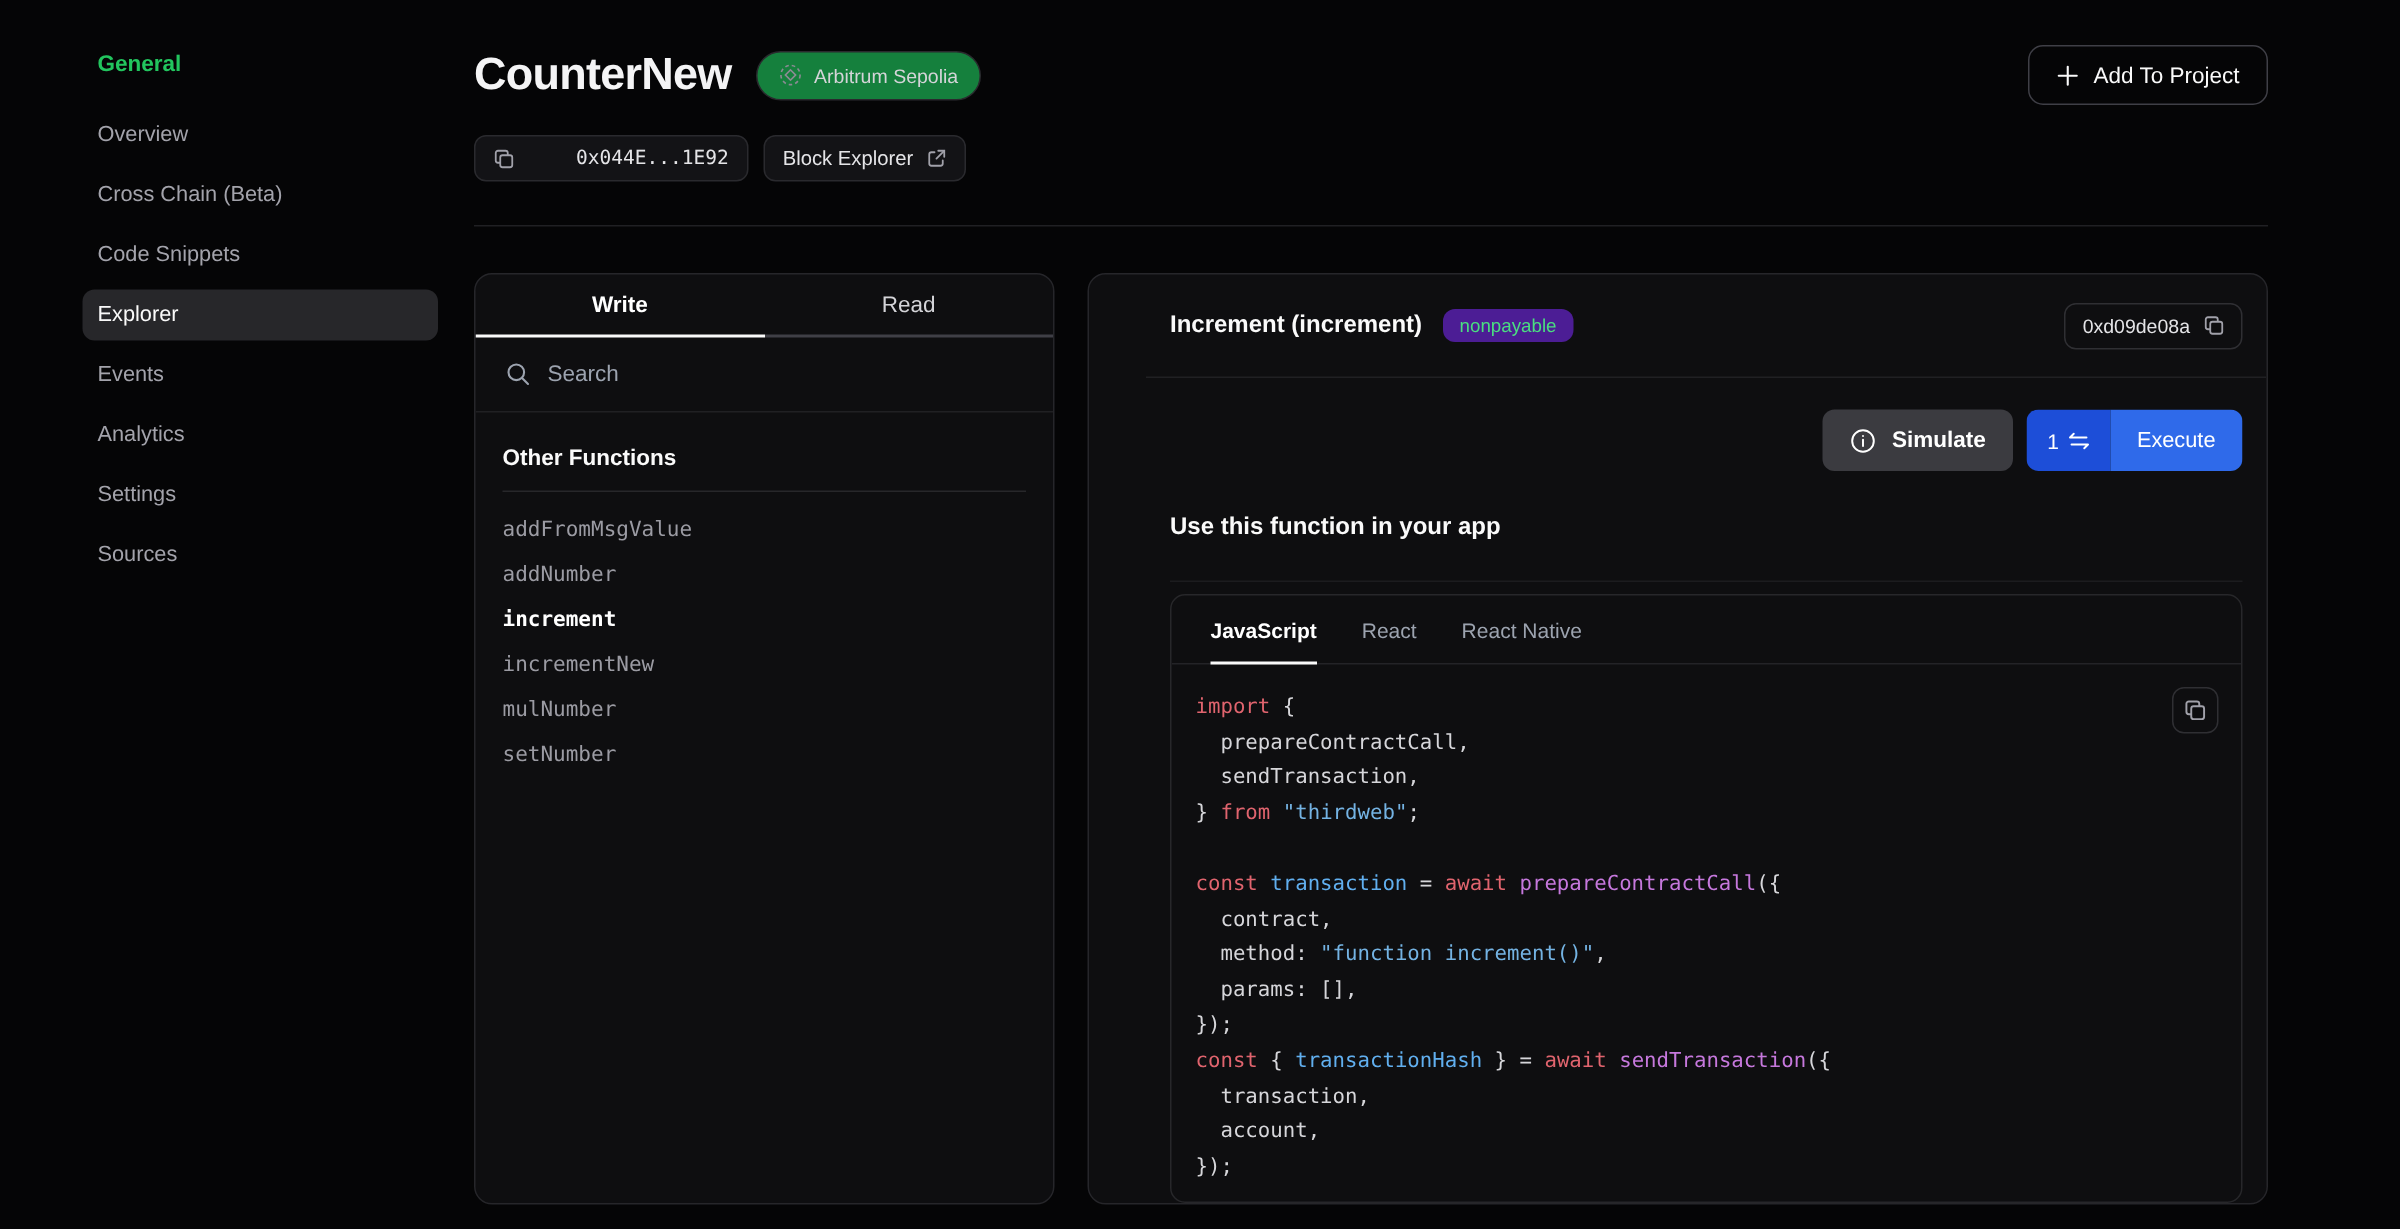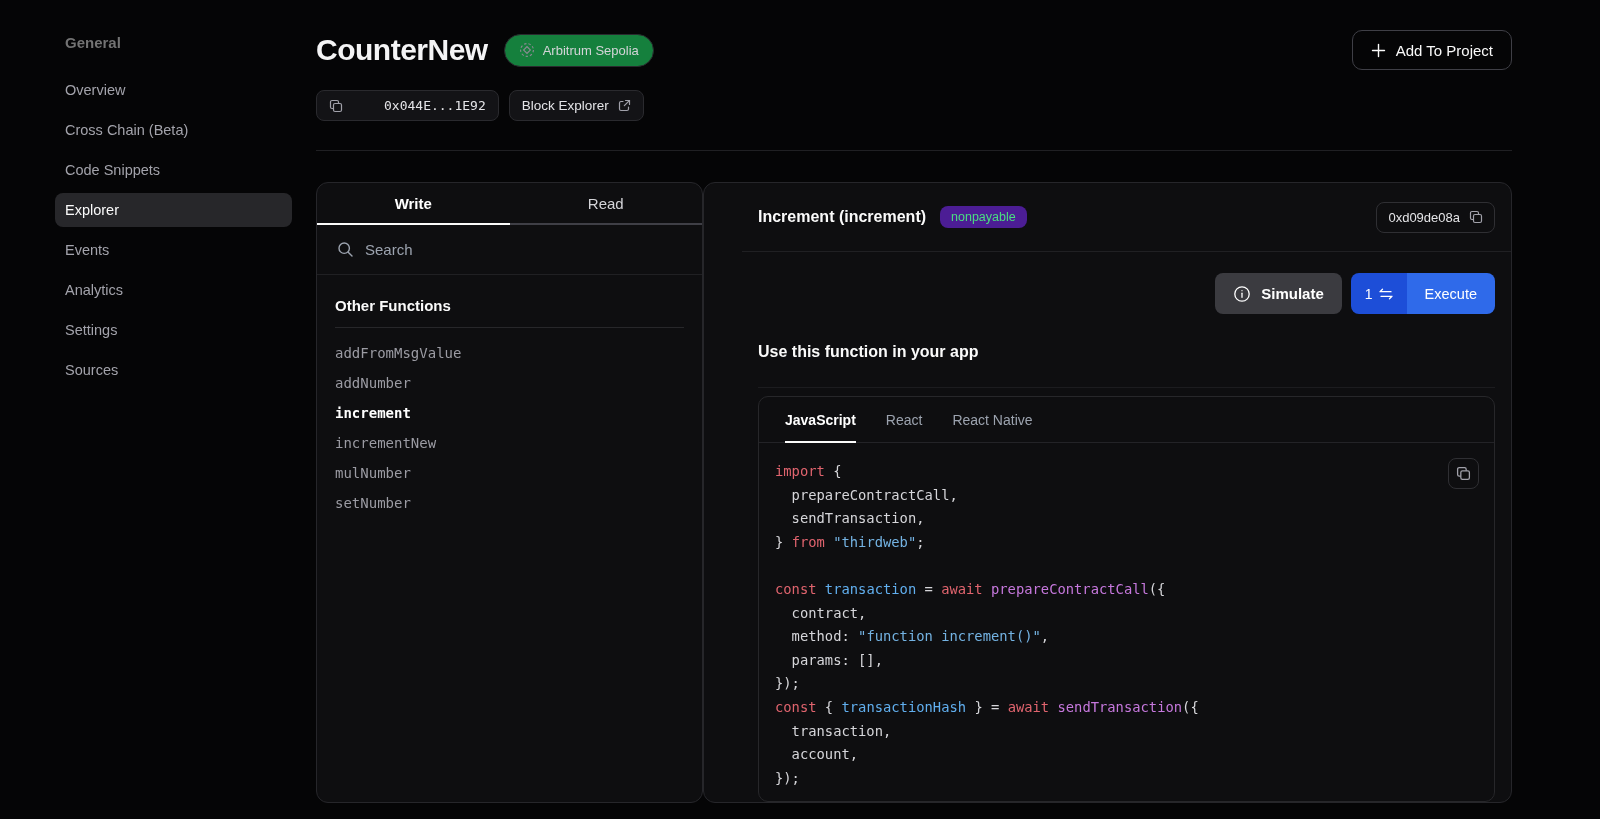--- a/index.html
+++ b/index.html
@@ -7,21 +7,21 @@
   body {
     background: #050506;
     color: #fafafa;
     font-family: "Liberation Sans", sans-serif;
     -webkit-font-smoothing: antialiased;
   }
   .app { display: flex; width: 1600px; height: 819px; }
 
   
   .sidebar { width: 316px; flex: 0 0 316px; padding: 34px 24px 0 55px; }
-  .sidebar-heading { font-size: 15px; font-weight: 700; color: #737373; padding-left: 10px; margin-bottom: 22px; }
+  .sidebar-heading { font-size: 15px; font-weight: 700; color: #22c55e; padding-left: 10px; margin-bottom: 22px; }
   .side-item {
     display: block; padding: 9px 10px; margin-bottom: 6px; border-radius: 8px;
     font-size: 14.5px; color: #a3a3ab; cursor: pointer; white-space: nowrap;
   }
   .side-item.active { background: #27272a; color: #fafafa; }
 
   
   .main { flex: 1; padding: 0 88px 0 0; display: flex; flex-direction: column; }
   .page-header { padding-top: 30px; }
   .title-row { display: flex; align-items: center; gap: 16px; }
@@ -40,21 +40,21 @@
   .badge-row { display: flex; gap: 10px; margin-top: 20px; }
   .chip-btn {
     display: inline-flex; align-items: center; gap: 9px; height: 31px; padding: 0 12px;
     background: #131316; border: 1px solid #2a2a2e; border-radius: 8px;
     color: #e4e4e7; font-size: 13.5px; cursor: pointer;
   }
   .chip-btn .mono { font-family: "DejaVu Sans Mono", monospace; font-size: 13px; margin-left: 32px; }
   .header-divider { border: none; border-top: 1px solid #202023; margin-top: 29px; }
 
   
-  .content { display: flex; margin-top: 31px; height: 621px; }
+  .content { display: flex; gap: 22px; margin-top: 31px; height: 621px; }
   .panel {
     background: #0e0e10; border: 1px solid #26262a; border-radius: 12px; overflow: hidden;
   }
   .functions-panel { width: 387px; flex: 0 0 387px; display: flex; flex-direction: column; }
   .detail-panel { flex: 1; display: flex; flex-direction: column; padding-left: 38px; }
 
   
   .fn-tabs { display: flex; }
   .fn-tab {
     flex: 1; text-align: center; padding: 12px 0 11px; font-size: 15px; color: #d4d4d8;

